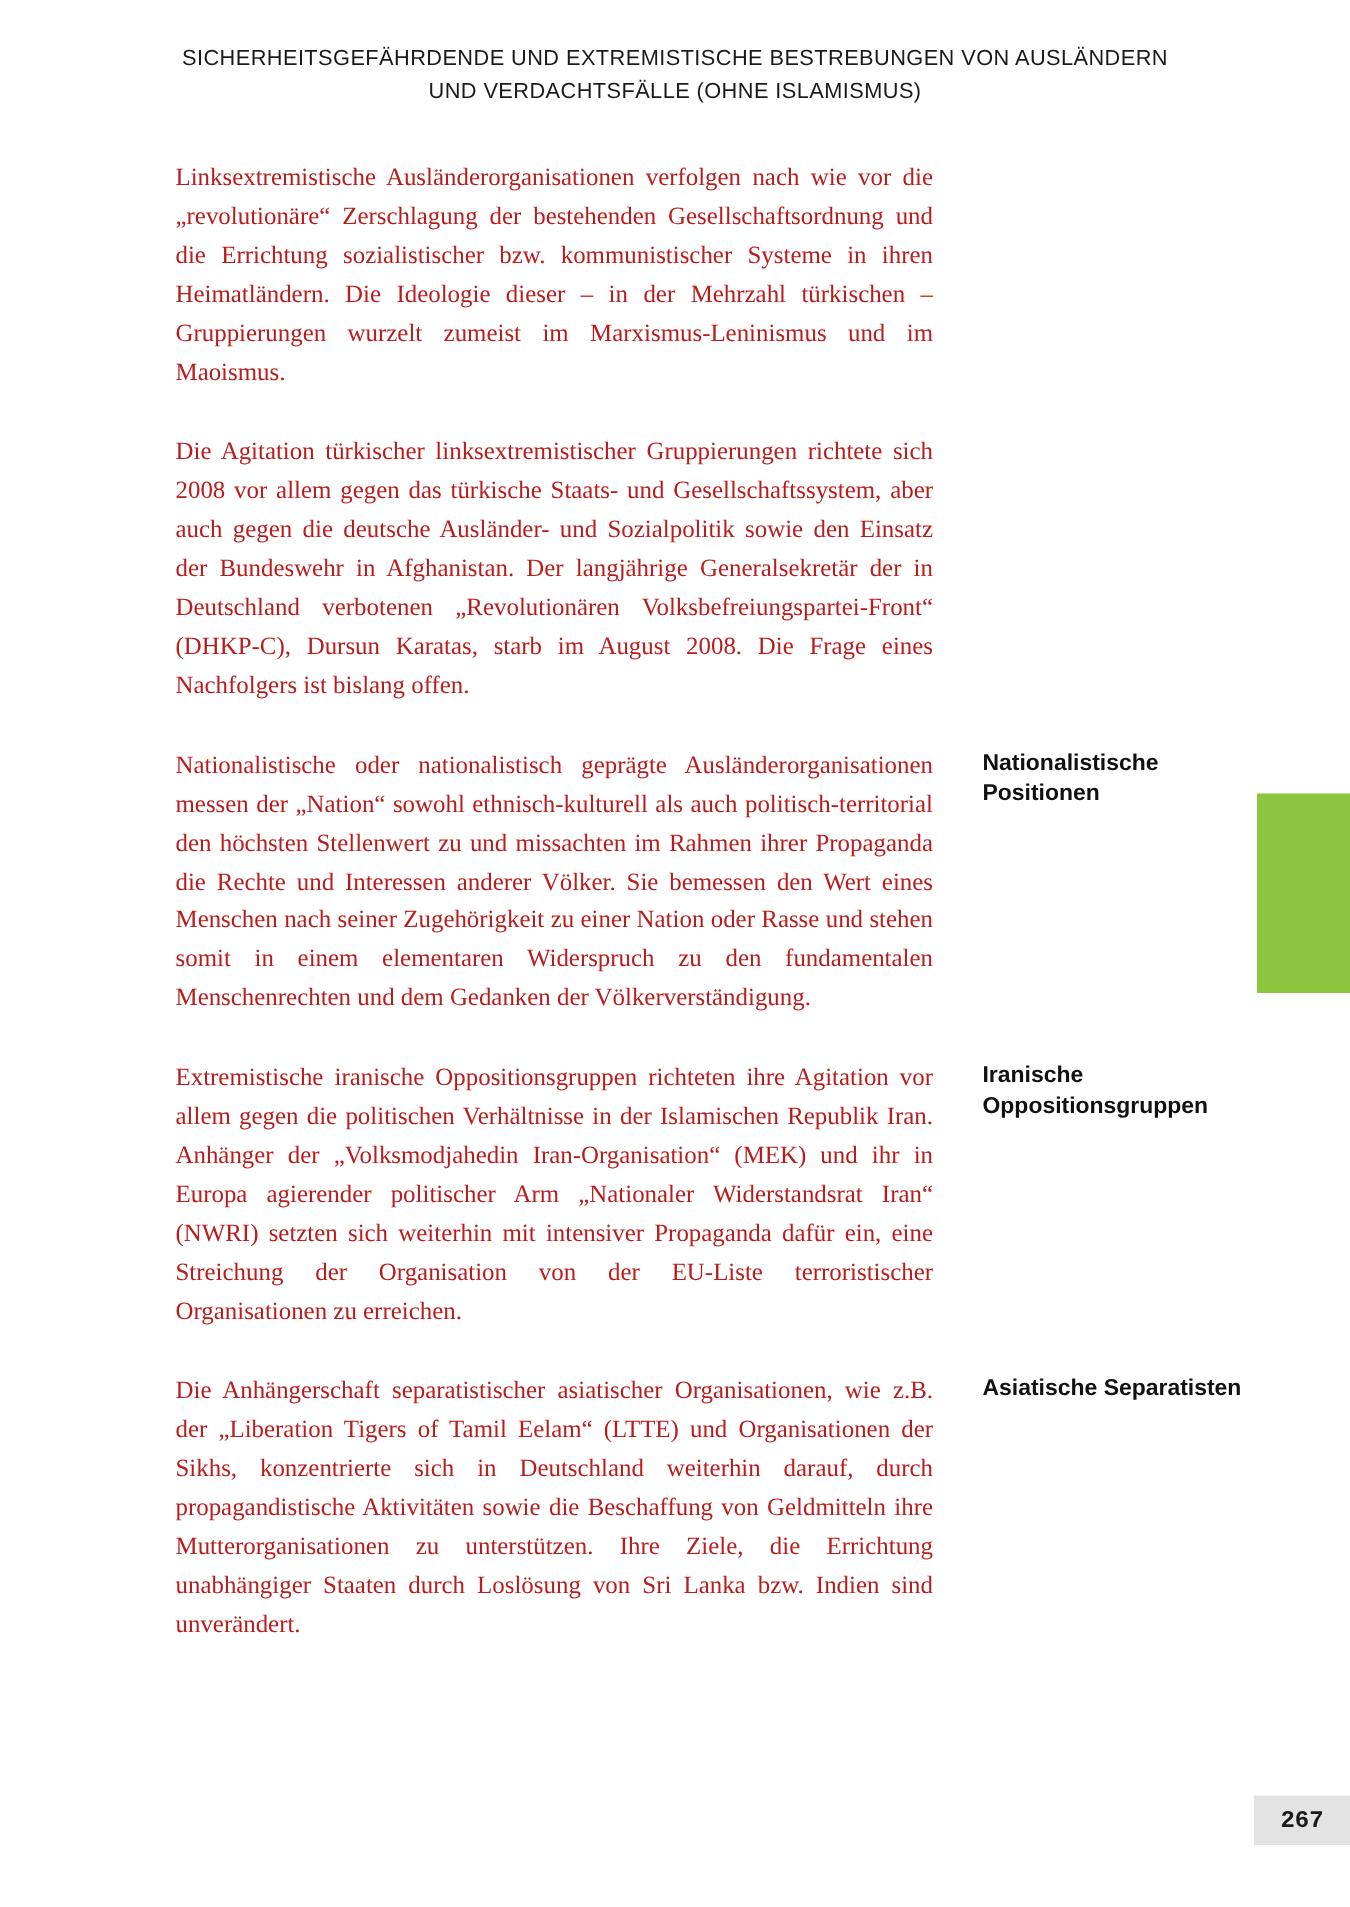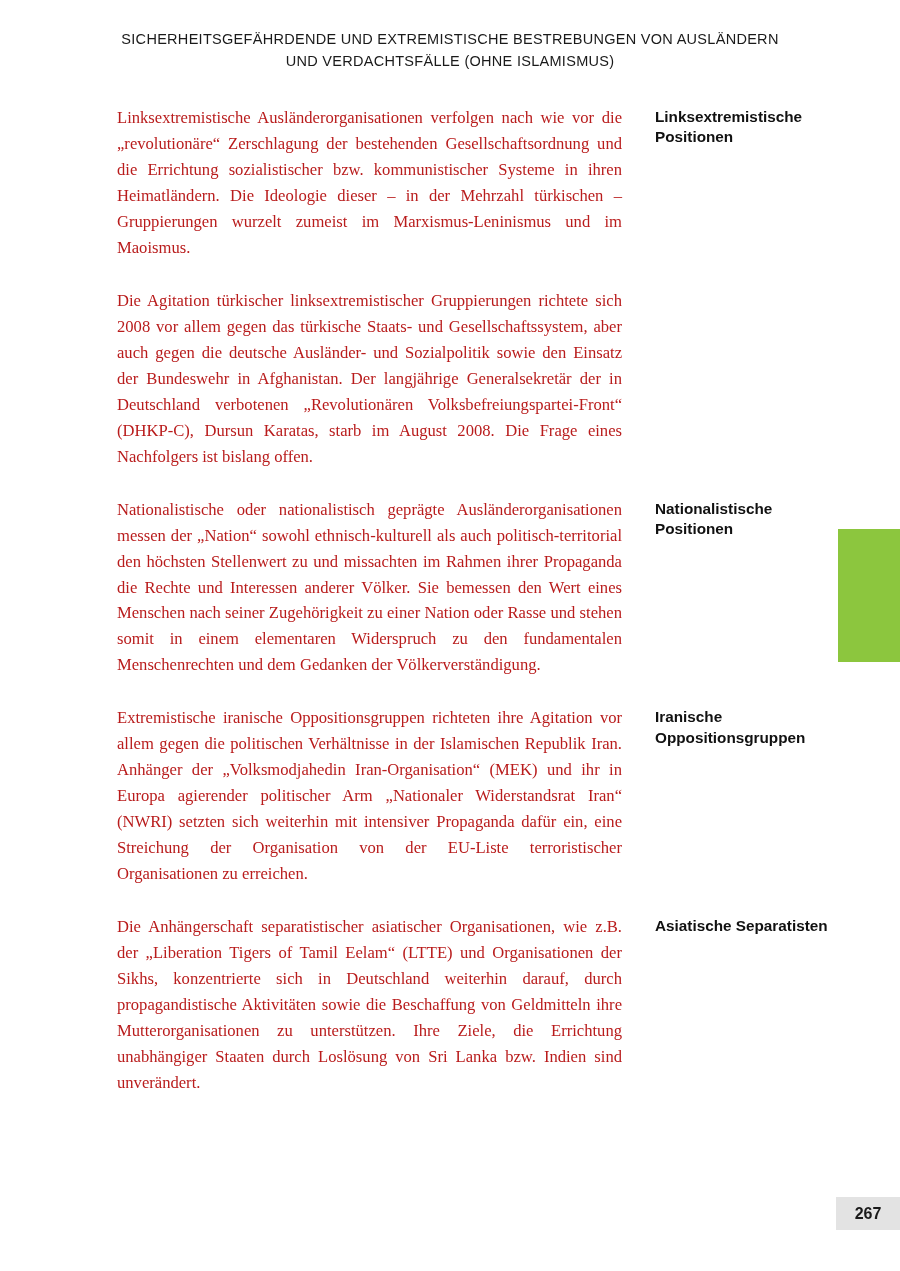--- a/index.html
+++ b/index.html
@@ -76,21 +76,21 @@
     height: 133px;
     background: #8cc63e;
   }
   .page-number {
     position: absolute;
     left: 836px;
     top: 1197px;
     width: 64px;
     height: 33px;
     background: #e3e3e3;
-    font-family: Liberation Sans, sans-serif;
+    font-family: Liberation Mono, monospace;
     font-weight: bold;
     font-size: 16px;
     color: #1a1a1a;
     display: flex;
     align-items: center;
     justify-content: center;
   }
 </style>
 </head>
 <body>
@@ -99,21 +99,20 @@
 
   <div class="header">
     <span class="line">SICHERHEITSGEFÄHRDENDE UND EXTREMISTISCHE BESTREBUNGEN VON AUSLÄNDERN</span>
     <span class="line">UND VERDACHTSFÄLLE (OHNE ISLAMISMUS)</span>
   </div>
 
   <div class="content">
 
     <div class="block">
       <div class="body">Linksextremistische Ausländerorganisationen verfolgen nach wie vor  die „revolutionäre“ Zerschlagung der bestehenden Gesellschaftsordnung und die Errichtung sozialistischer bzw. kommunistischer Systeme in ihren Heimatländern. Die Ideologie dieser – in der Mehrzahl türkischen – Gruppierungen wurzelt zumeist im Marxismus-Leninismus und im Maoismus.</div>
-      <div class="side">Linksextremistische Positionen</div>
     </div>
 
     <div class="block">
       <div class="body">Die Agitation türkischer linksextremistischer Gruppierungen richtete sich 2008 vor allem gegen das türkische Staats- und Gesellschaftssystem, aber auch gegen die deutsche Ausländer- und Sozialpolitik sowie den Einsatz der Bundeswehr in Afghanistan. Der langjährige Generalsekretär der in Deutschland verbotenen „Revolutionären Volksbefreiungspartei-Front“ (DHKP-C), Dursun Karatas, starb im August 2008. Die Frage eines Nachfolgers ist bislang offen.</div>
     </div>
 
     <div class="block">
       <div class="body">Nationalistische oder nationalistisch geprägte Ausländerorganisationen messen der „Nation“ sowohl ethnisch-kulturell als auch politisch-territorial den höchsten Stellenwert zu und missachten im Rahmen ihrer Propaganda die Rechte und Interessen anderer Völker.  Sie bemessen den Wert eines Menschen nach seiner Zugehörigkeit zu einer Nation oder Rasse und stehen somit in einem elementaren Widerspruch zu den fundamentalen Menschenrechten und dem Gedanken der Völkerverständigung.</div>
       <div class="side">Nationalistische Positionen</div>
     </div>

